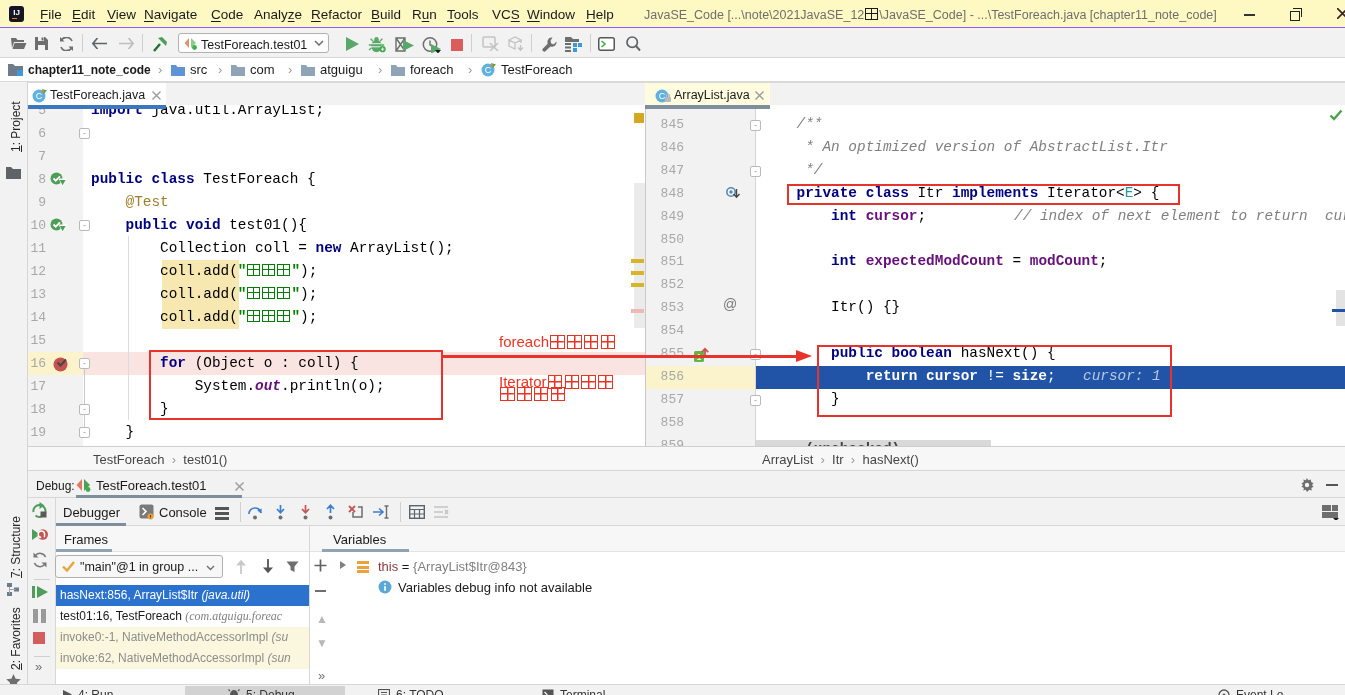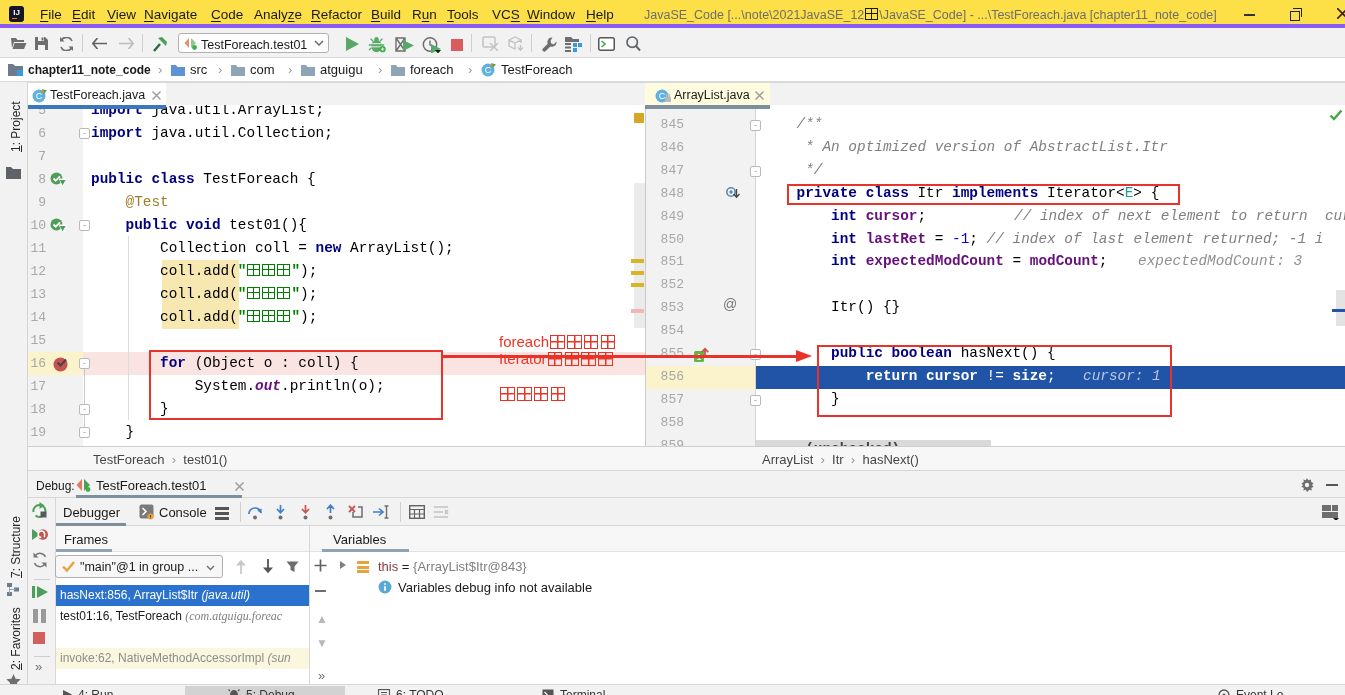--- a/index.html
+++ b/index.html
@@ -21,21 +21,21 @@
  linear-gradient(currentColor,currentColor) center/100% 1.5px no-repeat,
  linear-gradient(currentColor,currentColor) center/1.5px 100% no-repeat;}
 .sep{position:absolute;width:1px;background:#cfcfcf;}
 .mi{position:absolute;top:7px;font-size:13.5px;color:#1a1a1a;}
 .mi u{text-decoration:underline;text-underline-offset:2px;}
 svg{display:block;}
 </style></head>
 <body>
 <div id="app">
 
-<div class="abs" style="left:0;top:0;width:1345px;height:28px;background:#fde047;border-bottom:4px solid #8b5cf6;box-sizing:border-box;">
+<div class="abs" style="left:0;top:0;width:1345px;height:28px;background:#fef9c3;border-bottom:1px solid #8b5cf6;box-sizing:border-box;">
   <div class="abs" style="left:9px;top:6px;width:15px;height:16px;border-radius:3px;background:linear-gradient(135deg,#121233,#191919);color:#fff;font:bold 8px/14px 'Liberation Sans';text-align:center;">IJ<div class="abs" style="left:3px;top:11.5px;width:5px;height:1.5px;background:#f97a12;"></div></div>
   <div class="mi" style="left:40px;"><u>F</u>ile</div>
   <div class="mi" style="left:72px;"><u>E</u>dit</div>
   <div class="mi" style="left:107px;"><u>V</u>iew</div>
   <div class="mi" style="left:144px;"><u>N</u>avigate</div>
   <div class="mi" style="left:211px;"><u>C</u>ode</div>
   <div class="mi" style="left:254px;">Analy<u>z</u>e</div>
   <div class="mi" style="left:311px;"><u>R</u>efactor</div>
   <div class="mi" style="left:371px;"><u>B</u>uild</div>
   <div class="mi" style="left:412px;">R<u>u</u>n</div>
@@ -267,21 +267,20 @@
         <path d="M4.5 6.5 l3 3 L13 3.5" stroke="#454545" stroke-width="2" fill="none"></path>
       </svg>
 
   <div class="abs" style="left:51px;top:24px;width:9px;height:9px;border:1px solid #b9b9b9;border-radius:2px;background:#fff;color:#9a9a9a;font:9px/8px 'Liberation Sans';text-align:center;">-</div>
   <div class="abs" style="left:51px;top:116px;width:9px;height:9px;border:1px solid #b9b9b9;border-radius:2px;background:#fff;color:#9a9a9a;font:9px/8px 'Liberation Sans';text-align:center;">-</div>
   <div class="abs" style="left:51px;top:254px;width:9px;height:9px;border:1px solid #b9b9b9;border-radius:2px;background:#fff;color:#9a9a9a;font:9px/8px 'Liberation Sans';text-align:center;">-</div>
   <div class="abs" style="left:51px;top:300px;width:9px;height:9px;border:1px solid #b9b9b9;border-radius:2px;background:#fff;color:#9a9a9a;font:9px/8px 'Liberation Sans';text-align:center;">-</div>
   <div class="abs" style="left:51px;top:323px;width:9px;height:9px;border:1px solid #b9b9b9;border-radius:2px;background:#fff;color:#9a9a9a;font:9px/8px 'Liberation Sans';text-align:center;">-</div>
 
   <div class="cl" style="left:63px;top:-5.5px;"><span class="kw">import</span> java.util.ArrayList;</div>
-  <div class="cl" style="left:63px;top:17.5px;"><span class="kw">import</span> java.util.Collection;</div>
   <div class="cl" style="left:63px;top:63.5px;"><span class="kw">public class</span> TestForeach {</div>
   <div class="cl" style="left:63px;top:86.5px;">    <span class="ann">@Test</span></div>
   <div class="cl" style="left:63px;top:109.5px;">    <span class="kw">public void</span> test01(){</div>
   <div class="cl" style="left:63px;top:132.5px;text-align:right;">        Collection coll = <span class="kw">new</span> ArrayList();</div>
   <div class="cl" style="left:63px;top:155.5px;">        coll.add(<span class="str">"<span class="cj"></span><span class="cj"></span><span class="cj"></span>"</span>);</div>
   <div class="cl" style="left:63px;top:178.5px;">        coll.add(<span class="str">"<span class="cj"></span><span class="cj"></span><span class="cj"></span>"</span>);</div>
   <div class="cl" style="left:63px;top:201.5px;">        coll.add(<span class="str">"<span class="cj"></span><span class="cj"></span><span class="cj"></span>"</span>);</div>
   <div class="cl" style="left:63px;top:247.5px;">        <span class="kw">for</span> (Object o : coll) {</div>
   <div class="cl" style="left:63px;top:270.5px;">            System.<span class="fld" style="font-style:italic;">out</span>.println(o);</div>
   <div class="cl" style="left:63px;top:293.5px;">        }</div>
@@ -332,23 +331,21 @@
   <div class="abs" style="left:104px;top:62px;width:9px;height:9px;border:1px solid #b9b9b9;border-radius:2px;background:#fff;color:#9a9a9a;font:9px/8px 'Liberation Sans';text-align:center;">-</div>
   <div class="abs" style="left:104px;top:245px;width:9px;height:9px;border:1px solid #b9b9b9;border-radius:2px;background:#fff;color:#9a9a9a;font:9px/8px 'Liberation Sans';text-align:center;">-</div>
   <div class="abs" style="left:104px;top:291px;width:9px;height:9px;border:1px solid #b9b9b9;border-radius:2px;background:#fff;color:#9a9a9a;font:9px/8px 'Liberation Sans';text-align:center;">-</div>
 
   <div class="cl" style="left:116px;top:9px;"><span class="cm">    /**</span></div>
   <div class="cl" style="left:116px;top:32px;"><span class="cm">     * An optimized version of AbstractList.Itr</span></div>
   <div class="cl" style="left:116px;top:55px;"><span class="cm">     */</span></div>
   <div class="cl" style="left:116px;top:78px;">    <span class="kw">private class</span> Itr <span class="kw">implements</span> Iterator&lt;<span class="tp">E</span>&gt; {</div>
   <div class="cl" style="left:116px;top:101px;">        <span class="kw">int</span> <span class="fld">cursor</span>;</div>
   <div class="cl cm" style="left:368px;top:101px;">// index of next element to return  cur</div>
-  <div class="cl" style="left:116px;top:124px;">        <span class="kw">int</span> <span class="fld">lastRet</span> = <span class="num">-1</span>; <span class="cm">// index of last element returned; -1 i</span></div>
   <div class="cl" style="left:116px;top:146px;">        <span class="kw">int</span> <span class="fld">expectedModCount</span> = <span class="fld">modCount</span>;</div>
-  <div class="cl" style="left:492px;top:146px;color:#909090;font-style:italic;">expectedModCount: 3</div>
   <div class="cl" style="left:116px;top:192px;">        Itr() {}</div>
   <div class="cl" style="left:116px;top:238px;">        <span class="kw">public boolean</span> hasNext() {</div>
   <div class="cl" style="left:116px;top:261px;color:#fff;">            <b>return cursor</b> != <b>size</b>;</div>
   <div class="cl" style="left:437px;top:261px;color:#b9c8e2;font-style:italic;">cursor: 1</div>
   <div class="cl" style="left:116px;top:284px;">        }</div>
   <div class="abs" style="left:110px;top:336px;width:235px;height:6px;background:#d9d9d9;"></div>
   <div class="cl" style="left:116px;top:334px;color:#444;font-weight:bold;">     (unchecked)</div>
 
   <svg class="abs" style="left:683px;top:4px;" width="14" height="14" viewBox="0 0 14 14">
         <path d="M1.5 7.5 l3.5 3.5 L12.5 2.5" stroke="#4aa24a" stroke-width="2.4" fill="none"></path>
@@ -357,21 +354,21 @@
   <div class="abs" style="left:686px;top:205px;width:14px;height:3px;background:#2154a6;"></div>
 </div>
 
 <div class="abs" id="anno" style="left:0;top:0;width:1345px;height:695px;pointer-events:none;z-index:10;">
   <div class="abs" style="left:149px;top:350px;width:294px;height:70px;border:2px solid #e8322c;box-sizing:border-box;"></div>
   <div class="abs" style="left:787px;top:184px;width:393px;height:21px;border:2px solid #e8322c;box-sizing:border-box;"></div>
   <div class="abs" style="left:817px;top:345px;width:355px;height:72px;border:2px solid #e8322c;box-sizing:border-box;"></div>
   <div class="abs" style="left:443px;top:355px;width:353px;height:3px;background:#e8322c;"></div>
   <div class="abs" style="left:796px;top:350px;width:0;height:0;border-left:16px solid #e8322c;border-top:6.5px solid transparent;border-bottom:6.5px solid transparent;"></div>
   <div class="abs" style="left:499px;top:333px;font-size:15px;color:#ec3323;white-space:nowrap;">foreach<span class="cj2"></span><span class="cj2"></span><span class="cj2"></span><span class="cj2"></span></div>
-  <div class="abs" style="left:499px;top:350px;font-size:15px;color:#ec3323;white-space:nowrap;">Iterator<span class="cj2"></span><span class="cj2"></span><span class="cj2"></span><span class="cj2"></span></div>
+  <div class="abs" style="left:499px;top:373px;font-size:15px;color:#ec3323;white-space:nowrap;">Iterator<span class="cj2"></span><span class="cj2"></span><span class="cj2"></span><span class="cj2"></span></div>
   <div class="abs" style="left:499px;top:385px;font-size:15px;color:#ec3323;white-space:nowrap;"><span class="cj2"></span><span class="cj2"></span><span class="cj2"></span><span class="cj2"></span></div>
 </div>
 
 <div class="abs" style="left:28px;top:446px;width:1317px;height:25px;background:#f7f7f7;border-top:1px solid #cfcfcf;border-bottom:1px solid #d5d5d5;box-sizing:border-box;">
   <div class="abs ui" style="left:65px;top:5px;color:#454545;">TestForeach&nbsp;&nbsp;<span style="color:#9a9a9a;">›</span>&nbsp;&nbsp;test01()</div>
   <div class="abs ui" style="left:734px;top:5px;color:#454545;">ArrayList&nbsp;&nbsp;<span style="color:#9a9a9a;">›</span>&nbsp;&nbsp;Itr&nbsp;&nbsp;<span style="color:#9a9a9a;">›</span>&nbsp;&nbsp;hasNext()</div>
 </div>
 
 <div class="abs" id="debug" style="left:28px;top:471px;width:1317px;height:213px;background:#fff;overflow:hidden;">
 
@@ -498,20 +495,21 @@
   <svg class="abs" style="left:233px;top:88px;" width="14" height="15" viewBox="0 0 14 15">
         <path d="M7 0 V10" stroke="#555" stroke-width="1.8"></path>
         <path d="M2 8.5 L7 14.2 12 8.5 Z" fill="#555"></path>
       </svg>
   <svg class="abs" style="left:258px;top:90px;" width="13" height="12" viewBox="0 0 13 12">
         <path d="M0.5 0.5 h12 L8.5 5.5 v5.5 l-4 -2 V5.5 Z" fill="#6e6e6e"></path>
       </svg>
 
   <div class="abs" style="left:28px;top:114px;width:253px;height:21px;background:#2a72ce;color:#fff;font-size:12px;line-height:21px;padding-left:4px;box-sizing:border-box;white-space:nowrap;overflow:hidden;">hasNext:856, ArrayList$Itr <i>(java.util)</i></div>
   <div class="abs" style="left:28px;top:135px;width:253px;height:21px;background:#fff;color:#1a1a1a;font-size:12px;line-height:21px;padding-left:4px;box-sizing:border-box;white-space:nowrap;overflow:hidden;">test01:16, TestForeach <i style="color:#808080;font-family:Liberation Serif, serif;">(com.atguigu.foreac</i></div>
+  <div class="abs" style="left:28px;top:156px;width:253px;height:21px;background:#faf7de;color:#8c8c8c;font-size:12px;line-height:21px;padding-left:4px;box-sizing:border-box;white-space:nowrap;overflow:hidden;">invoke0:-1, NativeMethodAccessorImpl <i>(su</i></div>
   <div class="abs" style="left:28px;top:177px;width:253px;height:21px;background:#faf7de;color:#8c8c8c;font-size:12px;line-height:21px;padding-left:4px;box-sizing:border-box;white-space:nowrap;overflow:hidden;">invoke:62, NativeMethodAccessorImpl <i>(sun</i></div>
 
   <svg class="abs" style="left:286px;top:88px;" width="13" height="13" viewBox="0 0 13 13">
         <path d="M6.5 0.5 v12 M0.5 6.5 h12" stroke="#5f6368" stroke-width="1.7"></path>
       </svg>
   <div class="abs" style="left:287px;top:119px;width:11px;height:2px;background:#6e6e6e;"></div>
   <div class="abs" style="left:288px;top:141px;font-size:12px;color:#b8b8b8;">▲</div>
   <div class="abs" style="left:288px;top:165px;font-size:12px;color:#b8b8b8;">▼</div>
   <div class="abs" style="left:290px;top:197px;font-size:13px;color:#6e6e6e;">»</div>
 

